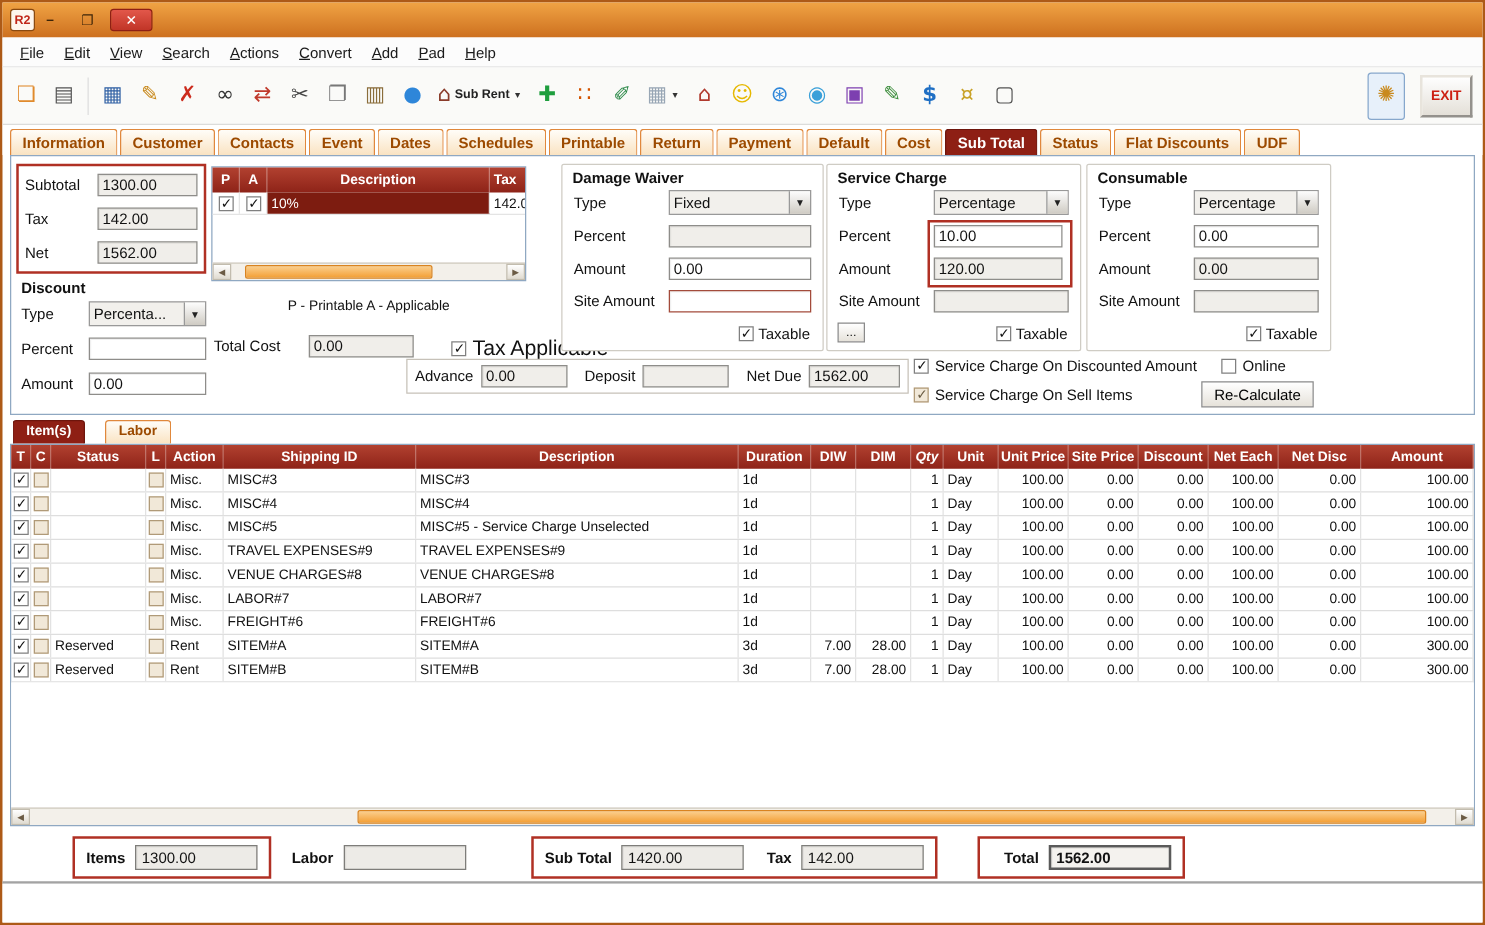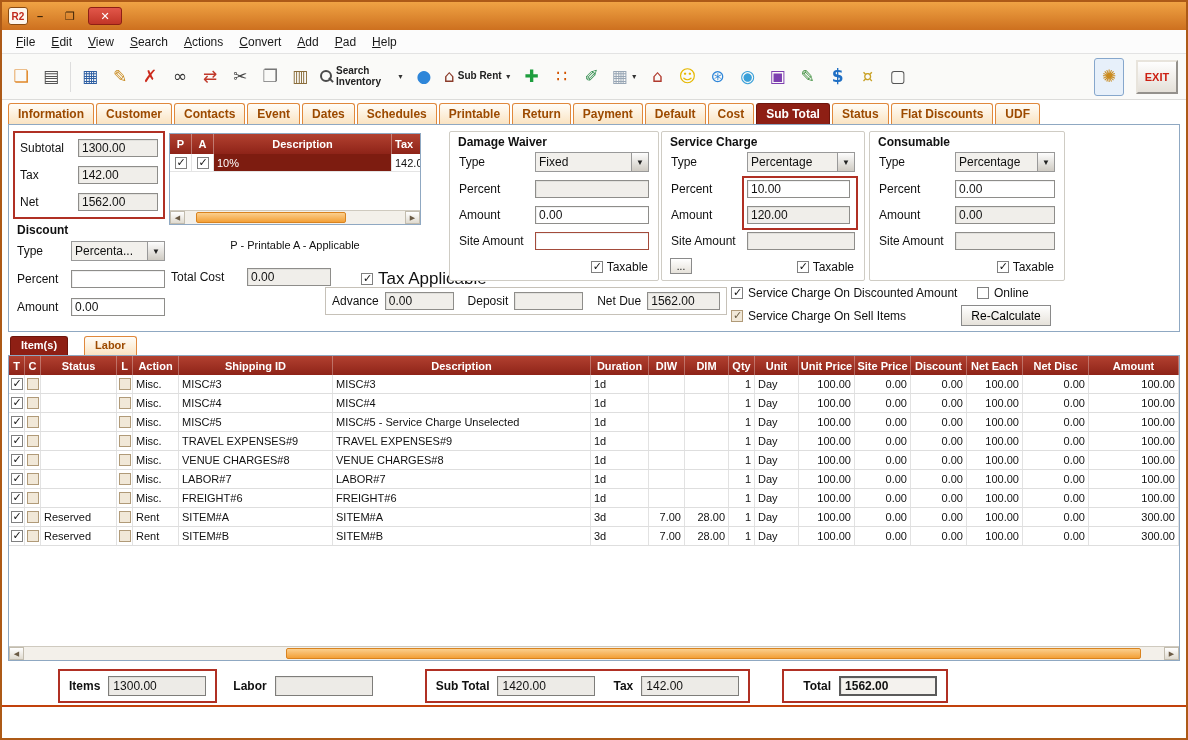--- a/index.html
+++ b/index.html
@@ -83,21 +83,21 @@
 .itab.active{background:#8e1f14;color:#fff;border-color:#6e150c;}
 .items-box{border:1px solid #8fa8c2;height:306px;display:flex;flex-direction:column;background:#fff;}
 .it-head{display:flex;height:19px;background:linear-gradient(#b24130,#8e2318);color:#fff;font-size:11px;font-weight:bold;flex:0 0 auto;}
 .it-head .hc{display:flex;align-items:center;justify-content:center;border-right:1px solid rgba(255,255,255,.3);overflow:hidden;white-space:nowrap;padding:0 2px;}
 .it-row{display:flex;height:19px;border-bottom:1px solid #dedede;flex:0 0 auto;}
 .it-cell{display:flex;align-items:center;border-right:1px solid #e2e2e2;font-size:11px;padding:0 3px;overflow:hidden;white-space:nowrap;}
 .it-cell.r{justify-content:flex-end;}
 .it-cell.c{justify-content:center;padding:0;}
 .it-fill{flex:1;background:#fff;}
 
-.footer{height:40px;margin-top:6px;display:flex;align-items:center;border-bottom:2px solid #c2410c;padding:0 10px;flex:0 0 auto;}
+.footer{height:40px;margin-top:6px;display:flex;align-items:center;border-bottom:2px solid #a3a3a3;padding:0 10px;flex:0 0 auto;}
 .f-label{font-weight:bold;font-size:12px;margin-right:8px;white-space:nowrap;}
 .f-field{height:20px;width:98px;border:1px solid #7e7d7a;background:#edebe7;font-size:12px;display:flex;align-items:center;padding:0 4px;box-shadow:inset 1px 1px 0 rgba(0,0,0,.06);}
 .f-field.total{background:#f4f2ee;border:2px solid #5a5a5a;font-weight:bold;}
 .f-group{display:flex;align-items:center;border:2px solid #b03024;padding:5px 9px;}
 .statusbar{flex:1;background:#fff;}
 u{text-decoration:underline;}
 </style>
 </head>
 <body>
 
@@ -151,25 +151,20 @@
           <span class="tglyph" style="color: rgb(192, 57, 43);">⇄</span>
         </div>
         <div class="tool-btn">
           <span class="tglyph" style="color: rgb(68, 68, 68);">✂</span>
         </div>
         <div class="tool-btn">
           <span class="tglyph" style="color: rgb(119, 119, 119);">❐</span>
         </div>
         <div class="tool-btn">
           <span class="tglyph" style="color: rgb(138, 109, 59);">▥</span>
-        </div>
-        <div class="tool-btn">
-          <span class="icon-mag"></span>
-          <span class="tlabel">Search Inventory</span>
-          <span class="tdrop">▼</span>
         </div>
         <div class="tool-btn">
           <span class="tglyph" style="color: rgb(46, 134, 217);">●</span>
         </div>
         <div class="tool-btn">
           <span class="tglyph" style="color: rgb(138, 59, 42);">⌂</span>
           <span class="tlabel">Sub Rent</span>
           <span class="tdrop">▼</span>
         </div>
         <div class="tool-btn">
@@ -429,21 +424,21 @@
           <span class="hc" style="flex: 0 0 16px; width: 16px;">T</span>
           <span class="hc" style="flex: 0 0 16px; width: 16px;">C</span>
           <span class="hc" style="flex: 0 0 76px; width: 76px;">Status</span>
           <span class="hc" style="flex: 0 0 16px; width: 16px;">L</span>
           <span class="hc" style="flex: 0 0 46px; width: 46px;">Action</span>
           <span class="hc" style="flex: 0 0 154px; width: 154px;">Shipping ID</span>
           <span class="hc" style="flex: 0 0 258px; width: 258px;">Description</span>
           <span class="hc" style="flex: 0 0 58px; width: 58px;">Duration</span>
           <span class="hc" style="flex: 0 0 36px; width: 36px;">DIW</span>
           <span class="hc" style="flex: 0 0 44px; width: 44px;">DIM</span>
-          <span class="hc" style="flex: 0 0 26px; width: 26px;">Qty</span>
+          <span class="hc" style="flex: 0 0 26px; width: 26px; font-style: italic;">Qty</span>
           <span class="hc" style="flex: 0 0 44px; width: 44px;">Unit</span>
           <span class="hc" style="flex: 0 0 56px; width: 56px;">Unit Price</span>
           <span class="hc" style="flex: 0 0 56px; width: 56px;">Site Price</span>
           <span class="hc" style="flex: 0 0 56px; width: 56px;">Discount</span>
           <span class="hc" style="flex: 0 0 56px; width: 56px;">Net Each</span>
           <span class="hc" style="flex: 0 0 66px; width: 66px;">Net Disc</span>
           <span class="hc" style="flex: 1 1 0%;">Amount</span>
         </div>
       <div id="itBody">
           <div class="it-row">

